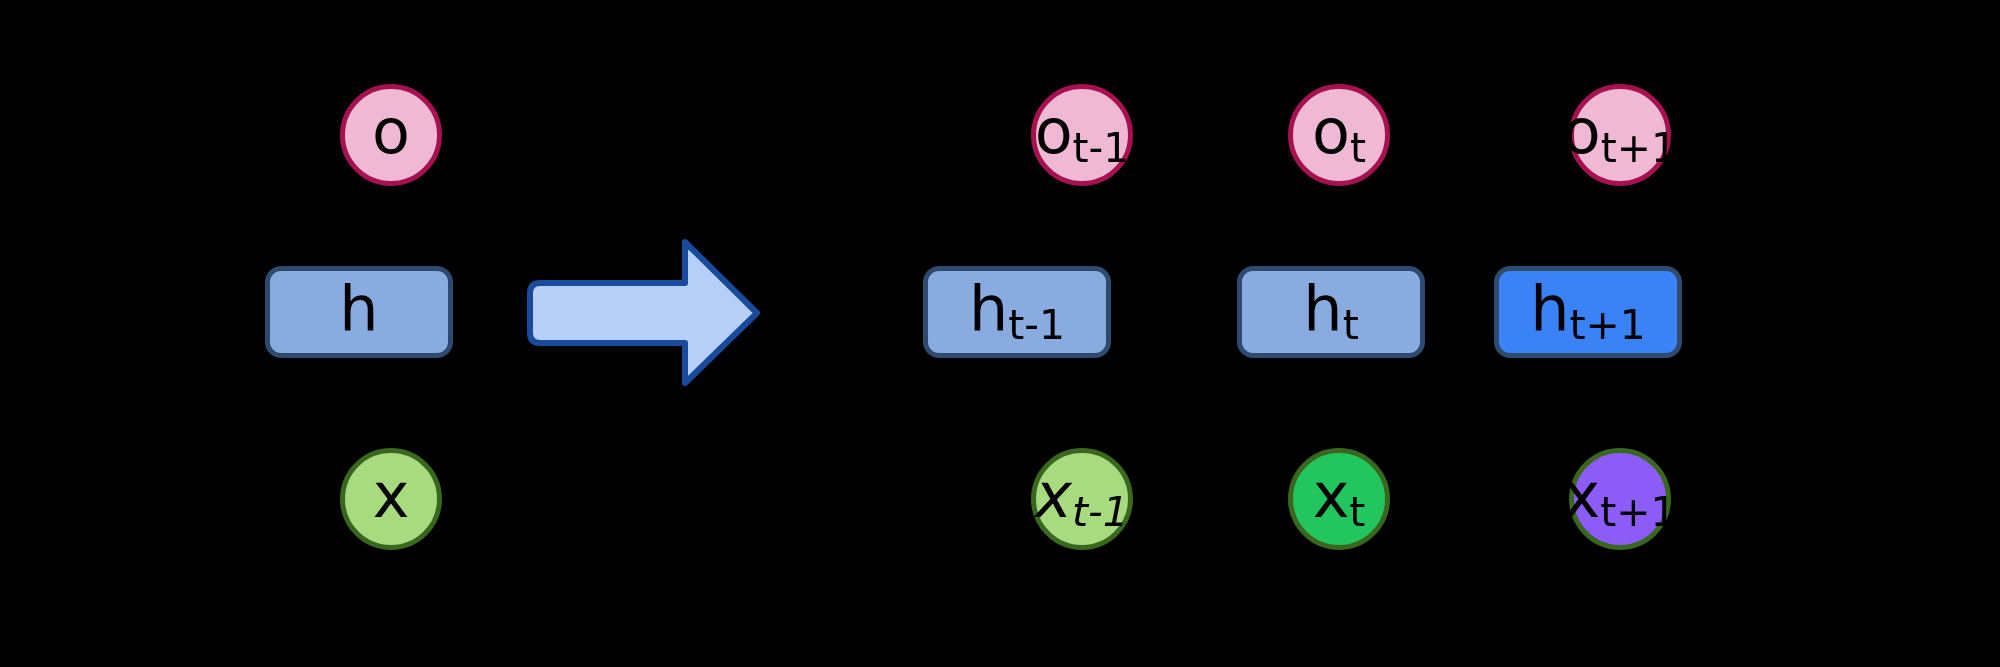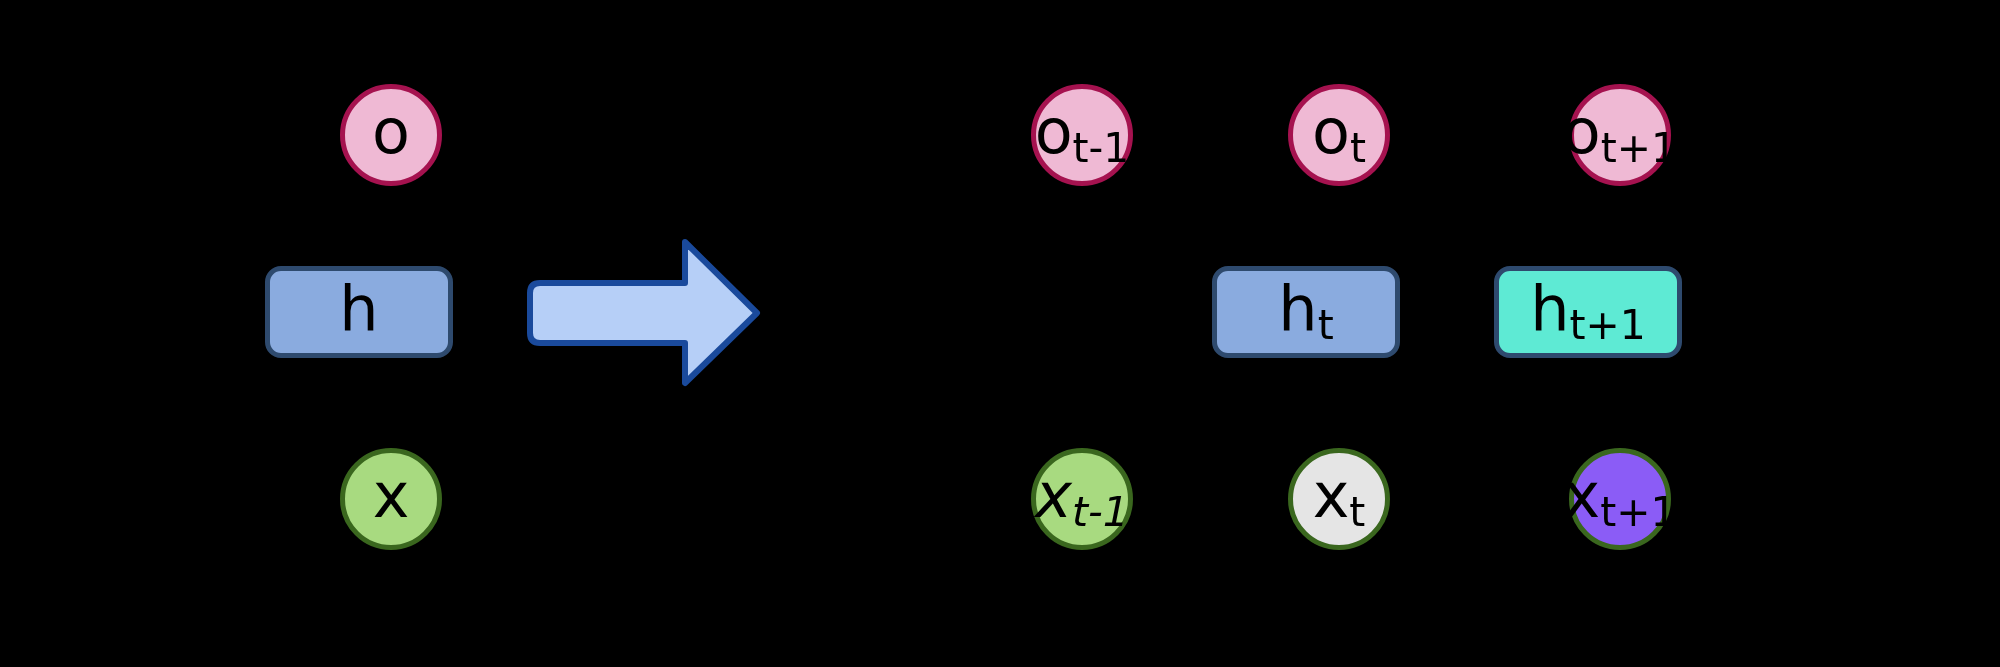--- a/index.html
+++ b/index.html
@@ -88,42 +88,45 @@
   </div>
 
   <svg class="unfold-arrow-svg" viewBox="0 0 250 160">
     <path d="M 20,50 H 165 V 9 L 237,80 L 165,150 V 110 H 20 Q 10,110 10,100 V 60 Q 10,50 20,50 Z" stroke-width="6" stroke-linejoin="round" fill="#b6cff7" stroke="#1a4a9c"></path>
   </svg>
 
   <div class="node circle row-o ccol-1" style="background-color: rgb(239, 185, 212); border-color: rgb(165, 18, 79);">
     <span class="lbl"><span>o</span><span class="sub">t-1</span></span>
   </div>
 
+  <div class="node rect row-h rcol-1" style="background-color: rgb(138, 171, 223); border-color: rgb(46, 74, 110);">
+    <span class="lbl"><span>h</span><span class="sub">t-1</span></span>
+  </div>
 
   <div class="node circle row-x ccol-1" style="background-color: rgb(168, 218, 128); border-color: rgb(58, 103, 30); font-style: italic;">
     <span class="lbl"><span>x</span><span class="sub">t-1</span></span>
   </div>
 
   <div class="node circle row-o ccol-2" style="background-color: rgb(239, 185, 212); border-color: rgb(165, 18, 79);">
     <span class="lbl"><span>o</span><span class="sub">t</span></span>
   </div>
 
-  <div class="node rect row-h rcol-2" style="background-color: rgb(138, 171, 223); border-color: rgb(46, 74, 110);">
+  <div class="node rect row-h rcol-2" style="background-color: rgb(138, 171, 223); border-color: rgb(46, 74, 110); margin-left: 25px;">
     <span class="lbl"><span>h</span><span class="sub">t</span></span>
   </div>
 
-  <div class="node circle row-x ccol-2" style="background-color: #e5e5e5; border-color: rgb(58, 103, 30);">
+  <div class="node circle row-x ccol-2" style="background-color: #22c55e; border-color: rgb(58, 103, 30);">
     <span class="lbl"><span>x</span><span class="sub">t</span></span>
   </div>
 
   <div class="node circle row-o ccol-3" style="background-color: rgb(239, 185, 212); border-color: rgb(165, 18, 79);">
     <span class="lbl"><span>o</span><span class="sub">t+1</span></span>
   </div>
 
-  <div class="node rect row-h rcol-3" style="background-color: #5eead4; border-color: rgb(46, 74, 110);">
+  <div class="node rect row-h rcol-3" style="background-color: #3b82f6; border-color: rgb(46, 74, 110);">
     <span class="lbl"><span>h</span><span class="sub">t+1</span></span>
   </div>
 
   <div class="node circle row-x ccol-3" style="background-color: #8b5cf6; border-color: rgb(58, 103, 30);">
     <span class="lbl"><span>x</span><span class="sub">t+1</span></span>
   </div>
 
 </div>
 
 </body></html>

